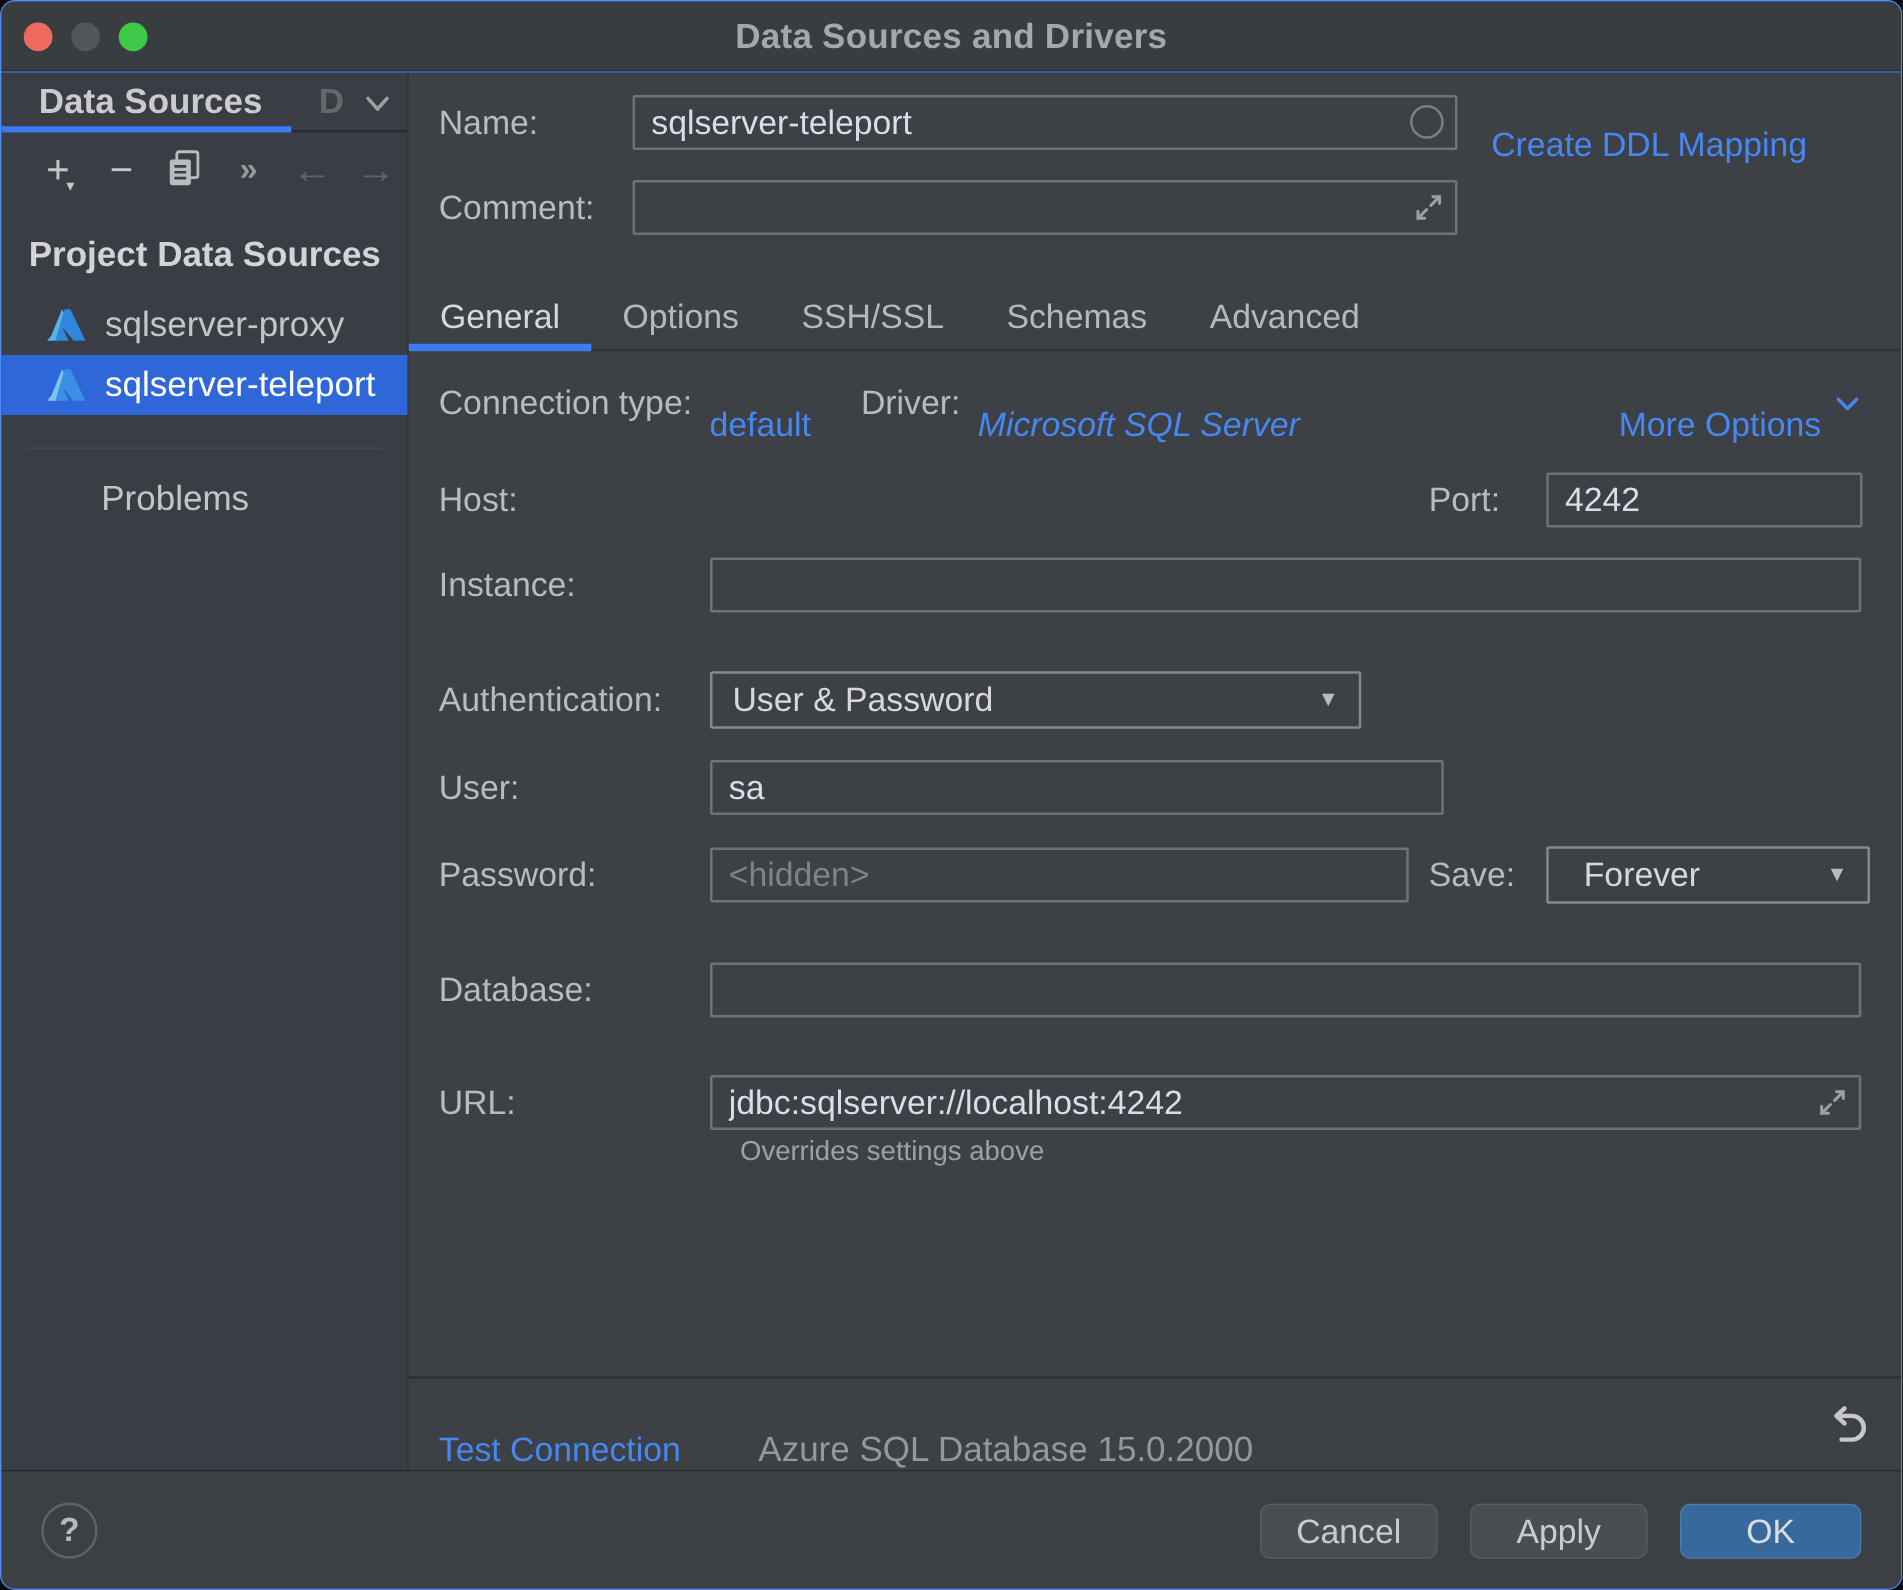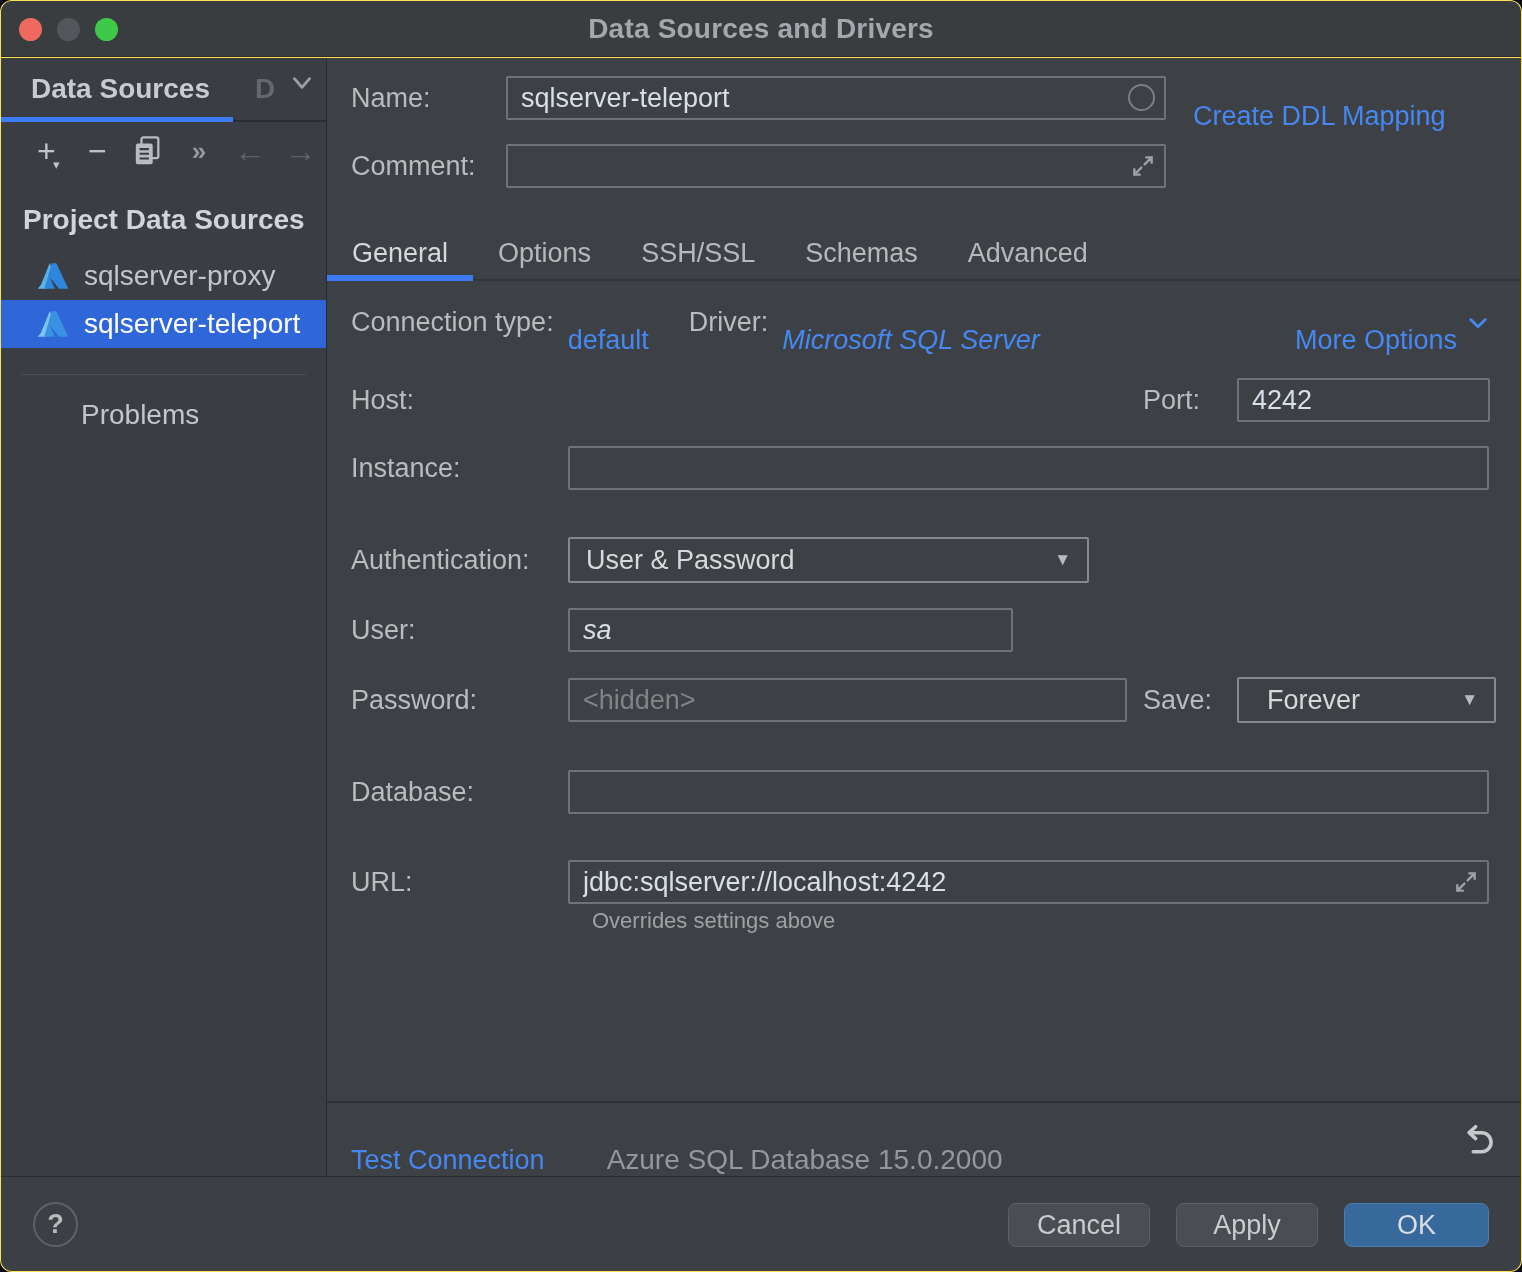--- a/index.html
+++ b/index.html
@@ -1,37 +1,37 @@
 <!DOCTYPE html>
 <html><head>
 <meta charset="utf-8">
 <style>
   html,body{margin:0;padding:0;background:#0b0b0c;}
   body{font-family:"Liberation Sans",sans-serif;-webkit-font-smoothing:antialiased;}
   *{box-sizing:border-box;}
 
-  .window{position:relative;width:1522px;height:1272px;background:#fde047;border-radius:12px;
+  .window{position:relative;width:1522px;height:1272px;background:#3b82f6;border-radius:12px;
           overflow:hidden;border:1px solid rgba(255,255,255,0.09);}
 
   
   .titlebar{position:absolute;top:0;left:0;right:0;height:56px;background:#3a3d40;
             border-bottom:1px solid #2c2e31;display:flex;align-items:center;justify-content:center;}
   .traffic{position:absolute;left:18px;top:17px;display:flex;gap:15px;}
   .light{width:23px;height:23px;border-radius:50%;border:none;padding:0;cursor:default;}
   .light.red{background:#ee6a5f;}
   .light.gray{background:#53565a;}
   .light.green{background:#3ec948;}
   .title{font-size:28px;font-weight:bold;color:#a4a7ab;letter-spacing:.2px;}
 
   
   .content{position:absolute;top:57px;left:0;right:0;bottom:95px;display:flex;}
 
   
   .sidebar{width:326px;background:#3a3e44;border-right:1px solid #2a2c2f;position:relative;flex:none;}
-  .sb-header{height:64px;position:relative;display:flex;align-items:center;border-bottom:2px solid #2b2d30;}
+  .sb-header{height:48px;position:relative;display:flex;align-items:center;border-bottom:2px solid #2b2d30;}
   .sb-tab-label{margin-left:30px;font-size:28px;font-weight:bold;color:#c9cbce;}
   .sb-partial{position:absolute;left:254px;width:24px;overflow:hidden;font-size:28px;font-weight:bold;color:#64676b;}
   .sb-chevron{position:absolute;left:288px;top:12px;width:26px;height:26px;color:#9da0a3;}
   .sb-underline{position:absolute;left:0;bottom:-2px;width:232px;height:5px;background:#3d7bf4;}
   .sb-toolbar{height:58px;display:flex;align-items:center;padding-left:20px;}
   .tool{width:52px;height:40px;display:flex;align-items:center;justify-content:center;
         background:none;border:none;padding:0;font-family:inherit;position:relative;cursor:default;}
   .tool .glyph{font-size:32px;color:#c2c5c8;line-height:1;}
   .tool .caret{position:absolute;left:32px;top:26px;font-size:13px;color:#c2c5c8;}
   .tool.dim .glyph{color:#97999c;font-size:26px;font-weight:bold;}
@@ -238,21 +238,21 @@
       <div class="row" style="top:480px;">
         <span class="lbl w2">Authentication:</span>
         <button class="combo" style="width:521px;">
           <span>User &amp; Password</span>
           <span class="caret">▼</span>
         </button>
       </div>
 
       <div class="row" style="top:550px;">
         <span class="lbl w2">User:</span>
-        <input class="tin" style="width: 445px; font-style: italic;" value="sa">
+        <input class="tin" style="width: 587px;" value="sa">
       </div>
 
       <div class="row" style="top:620px;">
         <span class="lbl w2">Password:</span>
         <input class="tin" style="width: 559px;" type="text" placeholder="&lt;hidden&gt;">
         <span class="lbl" style="position:absolute;left:792px;">Save:</span>
         <button class="combo" style="position:absolute;left:886px;width:259px;padding-left:28px;">
           <span>Forever</span>
           <span class="caret">▼</span>
         </button>

